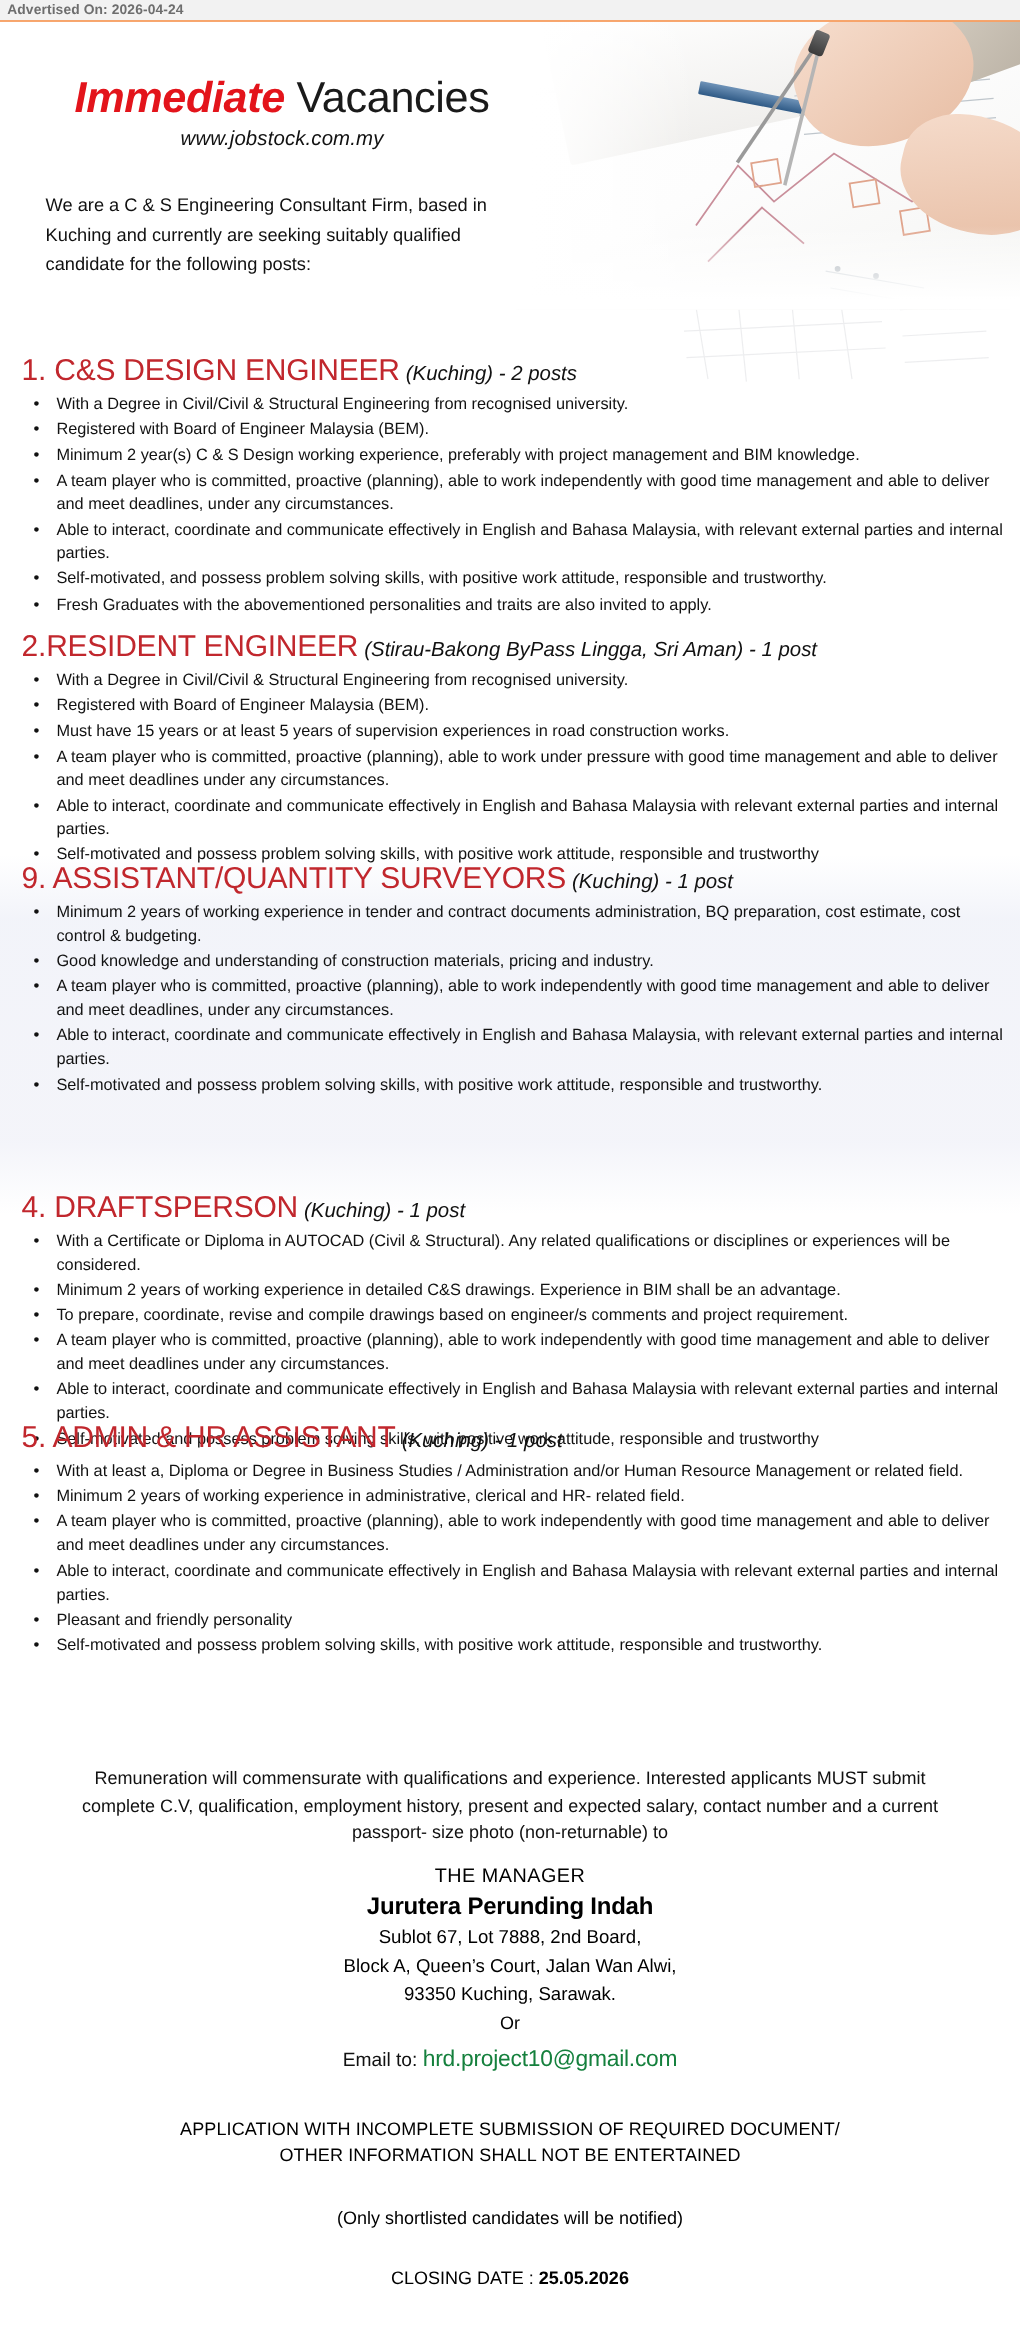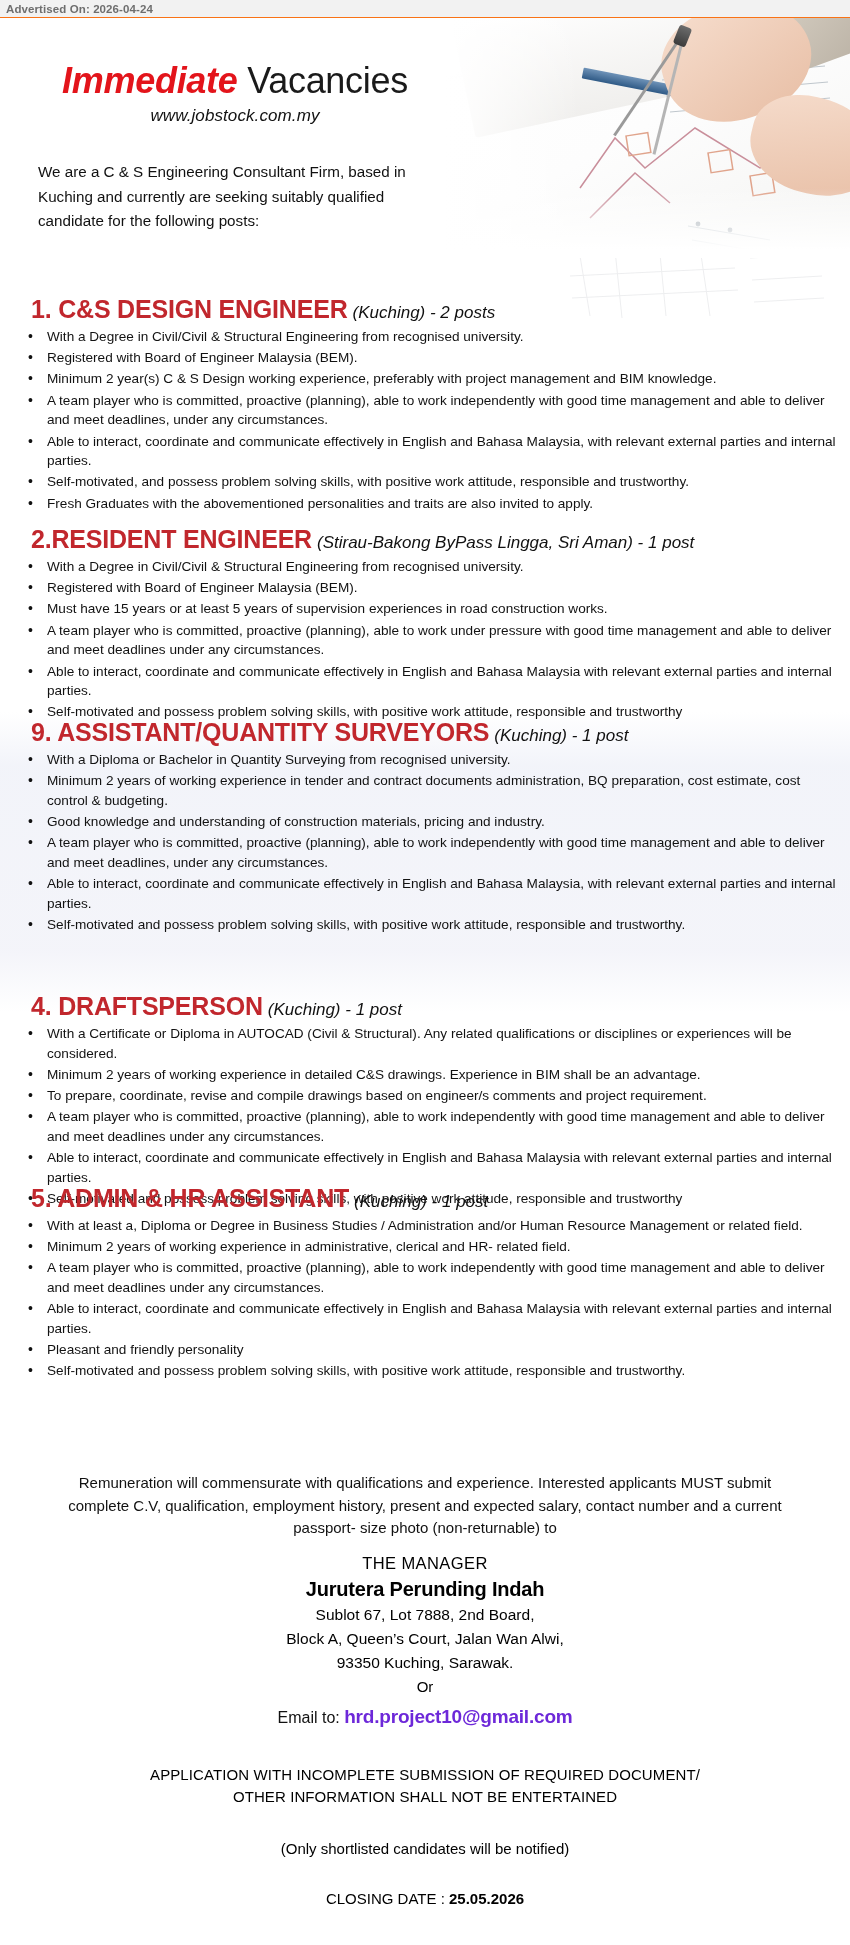--- a/index.html
+++ b/index.html
@@ -194,24 +194,23 @@
     position: absolute;
     left: 18px;
     width: 818px;
   }
   .job-head {
     white-space: nowrap;
     margin-bottom: 2px;
   }
   .job-head .jt {
     color: #c1272d;
-    font-weight: bold;
+    font-weight: normal;
     font-size: 25px;
     letter-spacing: -.2px;
-    margin-left: 13px;
   }
   .job-head .jloc {
     color: #111;
     font-style: italic;
     font-size: 17px;
     font-weight: normal;
     margin-left: 5px;
     margin-top: 48px;
   }
   ul.bullets {
@@ -268,22 +267,22 @@
   .addr1 { top: 1606px; font-size: 15.5px; }
   .addr2 { top: 1630px; font-size: 15.5px; }
   .addr3 { top: 1654px; font-size: 15.5px; }
   .or    { top: 1678px; font-size: 15px; }
   .email-row {
     top: 1706px;
     font-size: 16px;
   }
   .email-row .lbl { color: #111; }
   .email-row .addr {
-    color: #6d28d9;
-    font-weight: bold;
+    color: #15803d;
+    font-weight: normal;
     font-size: 19px;
     letter-spacing: -.2px;
     margin-top: 36px;
   }
   .notice1 { top: 1766px; font-size: 15px; letter-spacing: .1px; }
   .notice2 { top: 1788px; font-size: 15px; letter-spacing: .1px; }
   .shortlist { top: 1840px; font-size: 15px; }
   .closing   { top: 1890px; font-size: 15px; }
   .closing b { font-weight: bold; }
 </style>
@@ -378,21 +377,20 @@
       <li>Able to interact, coordinate and communicate effectively in English and Bahasa Malaysia with relevant external parties and internal parties.</li>
       <li>Self-motivated and possess problem solving skills, with positive work attitude, responsible and trustworthy</li>
     </ul>
   </div>
 
   <div class="job" style="top:718px;">
     <div class="job-head">
       <span class="jt">9. ASSISTANT/QUANTITY SURVEYORS</span><span class="jloc">(Kuching) - 1 post</span>
     </div>
     <ul class="bullets">
-      <li>With a Diploma or Bachelor in Quantity Surveying from recognised university.</li>
       <li>Minimum 2 years of working experience in tender and contract documents administration, BQ preparation, cost estimate, cost control &amp; budgeting.</li>
       <li>Good knowledge and understanding of construction materials, pricing and industry.</li>
       <li>A team player who is committed, proactive (planning), able to work independently with good time management and able to deliver and meet deadlines, under any circumstances.</li>
       <li>Able to interact, coordinate and communicate effectively in English and Bahasa Malaysia, with relevant external parties and internal parties.</li>
       <li>Self-motivated and possess problem solving skills, with positive work attitude, responsible and trustworthy.</li>
     </ul>
   </div>
 
   <div class="job" style="top:992px;">
     <div class="job-head">

